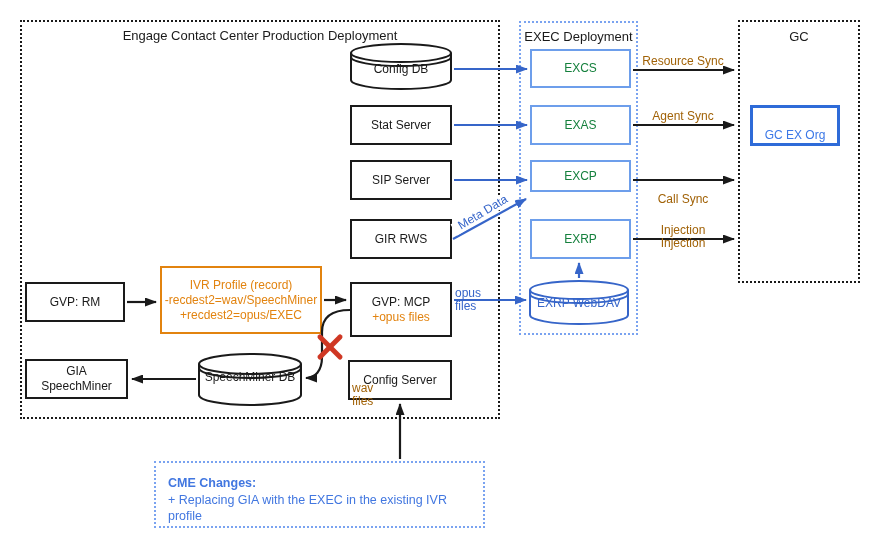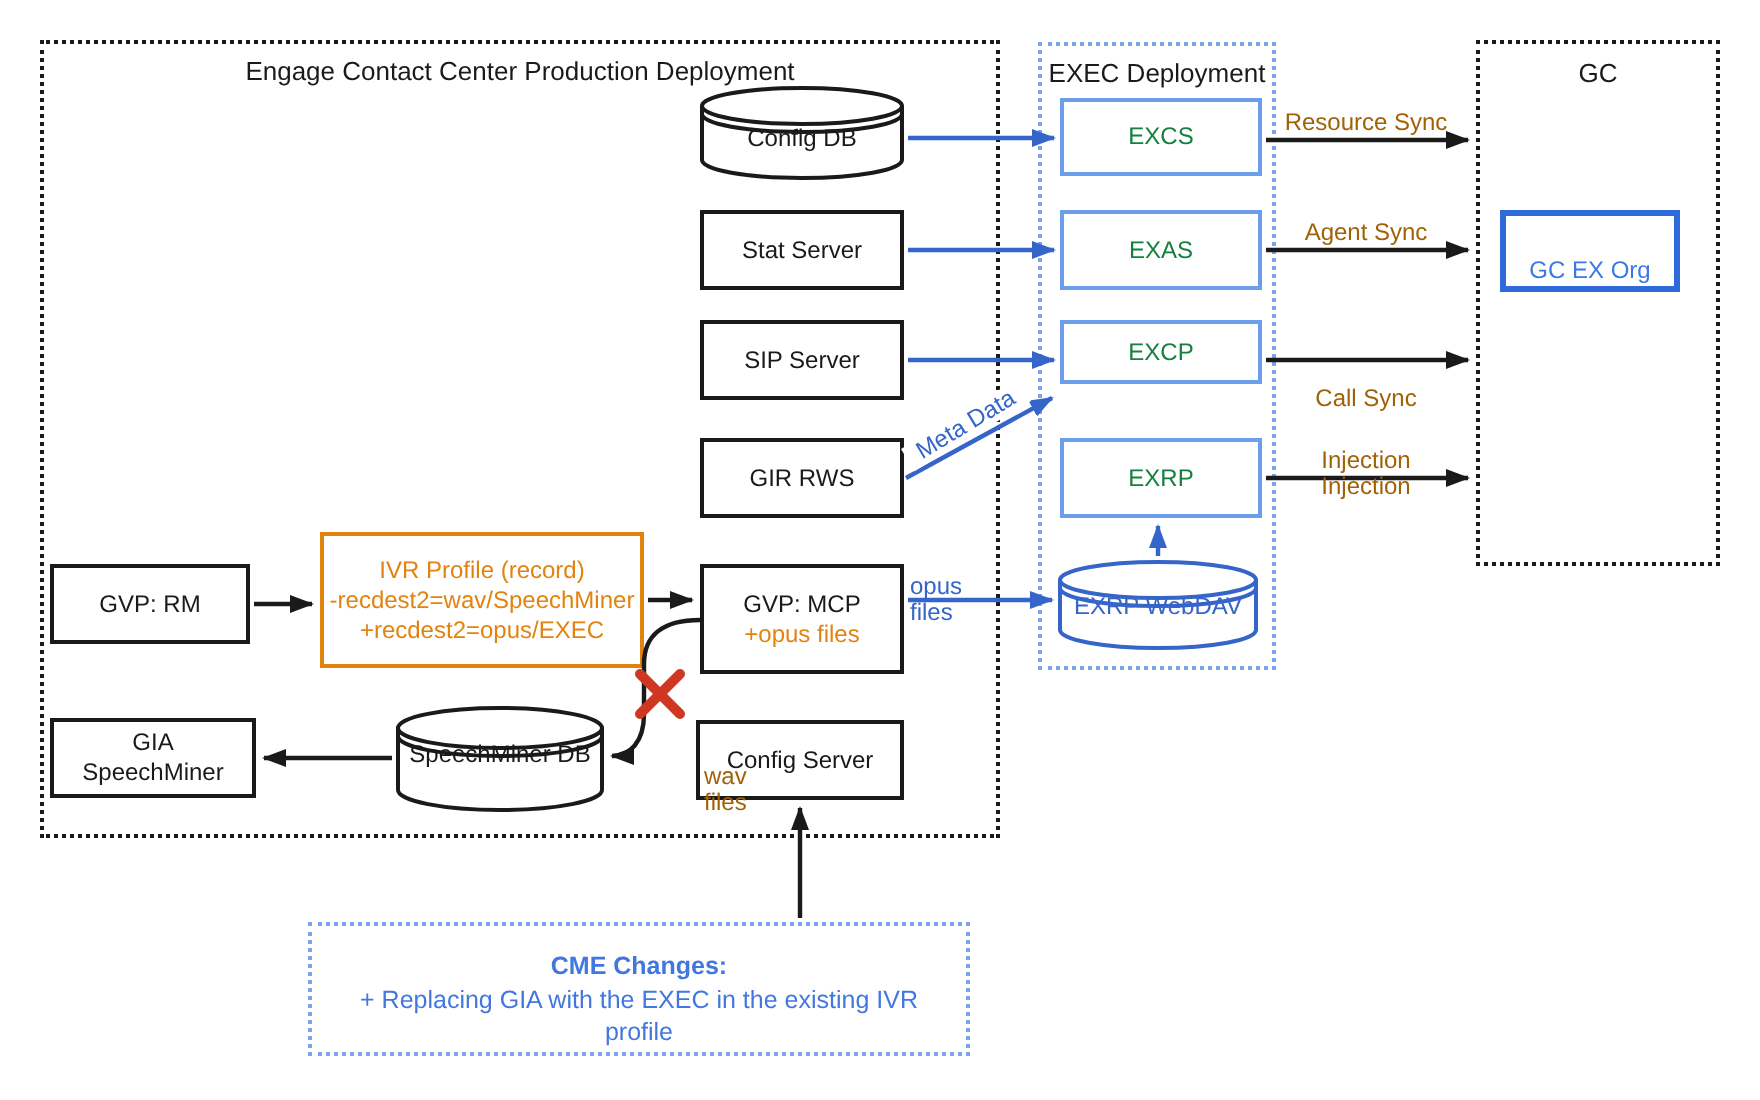--- a/index.html
+++ b/index.html
@@ -160,18 +160,18 @@
   <div class="abs elabel blue bgwhite" style="left:449px;top:206px;width:68px;transform:rotate(-31deg);">Meta Data</div>
   <div class="abs elabel blue right" style="left:455px;top:287px;width:43px;">
     <div>opus</div>
     <div>files</div>
   </div>
   <div class="abs elabel left" style="left:308px;top:382px;width:40px;margin-left:44px;">
     <div>wav</div>
     <div>files</div>
   </div>
 
-  <div class="abs note" style="left:154px;top:461px;width:331px;height:67px;text-align:center;">
+  <div class="abs note" style="left:154px;top:461px;width:331px;height:67px;">
     <div class="t">CME Changes:</div>
     <div>+ Replacing GIA with the EXEC in the existing IVR profile</div>
   </div>
 
 </div>
 
 </body></html>

